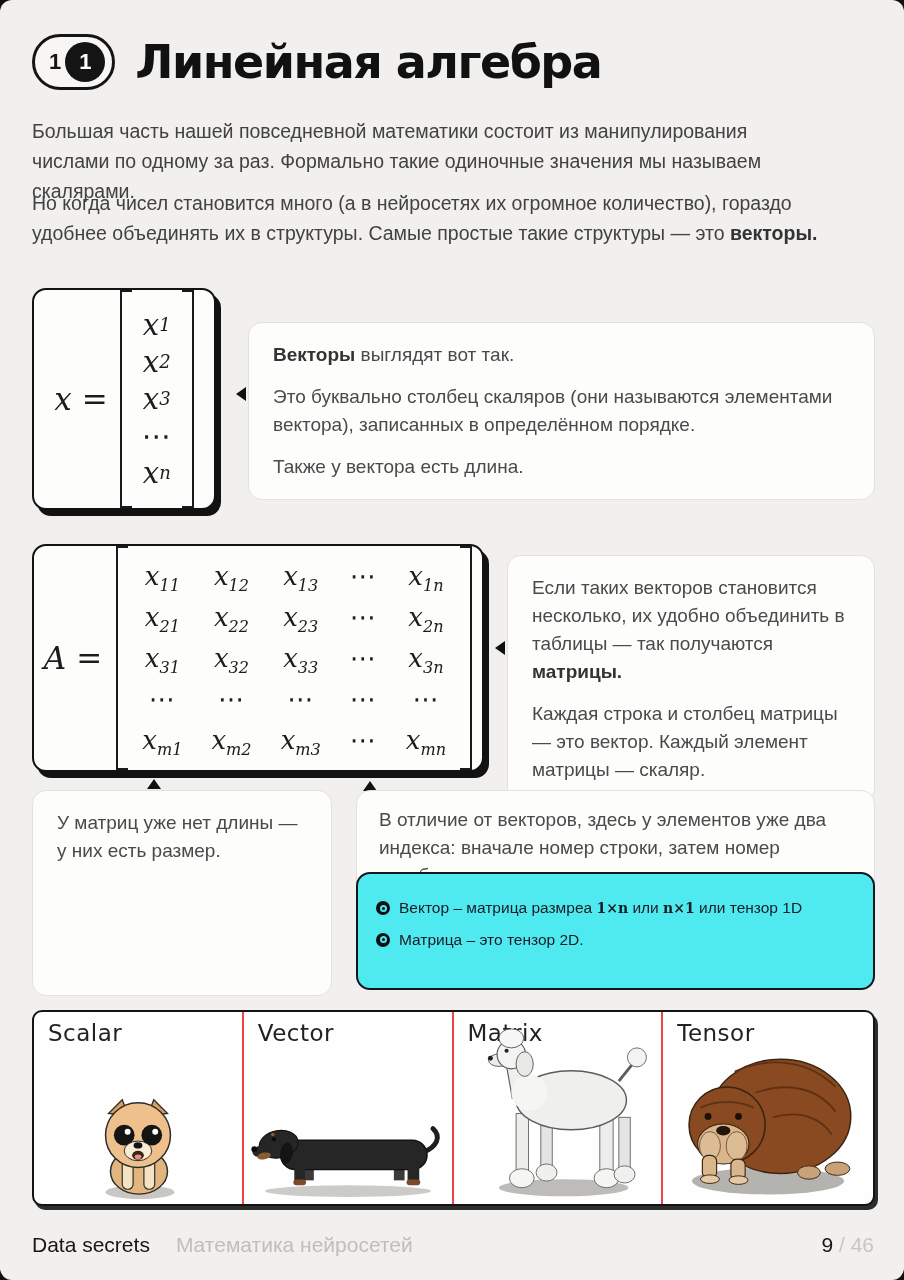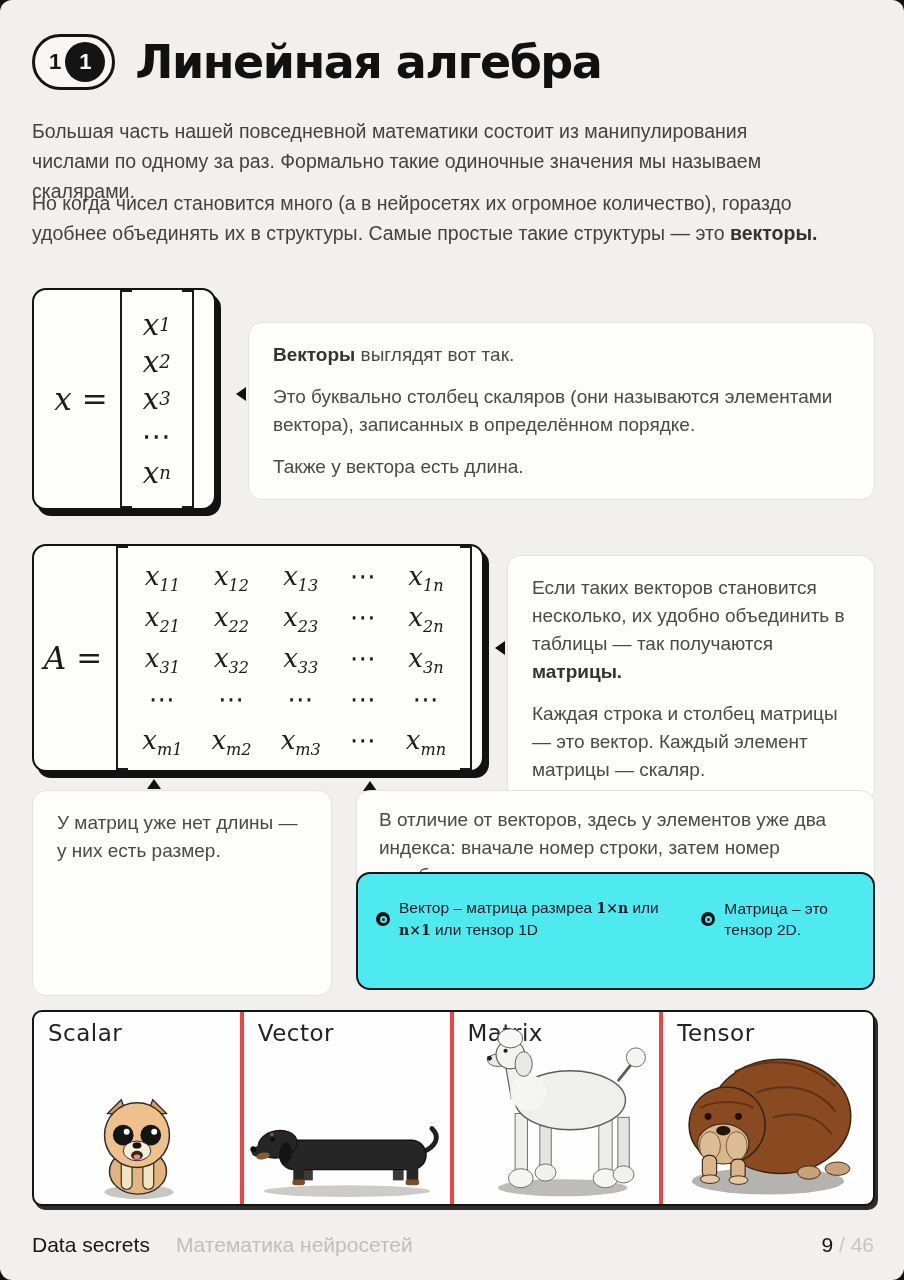--- a/index.html
+++ b/index.html
@@ -54,30 +54,30 @@
   .arr-up { position:absolute; width:0; height:0; border-left:7px solid transparent;
     border-right:7px solid transparent; border-bottom:10px solid #111; }
   .a1 { left:236px; top:387px; }
   .a2 { left:495px; top:641px; }
   .a3 { left:147px; top:779px; }
   .a4 { left:363px; top:781px; }
   
   .cyan { position:absolute; left:356px; top:872px; width:519px; height:118px;
     border:2px solid #15171d; border-radius:14px; padding:13px 18px;
     color:#14161d; font-weight:700; font-size:15.5px; line-height:21px; }
-  .cyan .blts { margin-top:10px; display:flex; gap:10px; font-weight:400; }
+  .cyan .blts { margin-top:10px; display:flex; flex-direction:column; gap:10px; font-weight:400; }
   .blt { display:flex; align-items:center; gap:9px; color:#1a1c24; }
   .blt-icon { flex:0 0 auto; width:14px; height:14px; border-radius:50%; background:#101014; position:relative; }
   .blt-icon::after { content:''; position:absolute; inset:3.5px; border:2px solid #4feaf0; border-radius:50%; }
   .code { font-family:"DejaVu Serif","Liberation Serif",serif; font-weight:700; font-size:14px; }
   
   .dogs { position:absolute; left:32px; top:1010px; width:843px; height:196px; background:#fefefe;
     border:2px solid #141414; border-radius:10px; box-shadow:3px 4px 0 rgba(10,10,10,.85);
     display:grid; grid-template-columns:1fr 1fr 1fr 1fr; overflow:hidden; }
-  .dog-panel { position:relative; border-right:4px solid #ef4444; }
+  .dog-panel { position:relative; border-right:2px solid #ef4444; }
   .dog-panel:last-child { border-right:none; }
   .dog-label { position:absolute; left:14px; top:8px; font-size:23px; color:#222;
     font-family:"DejaVu Sans","Liberation Sans",sans-serif; letter-spacing:.5px; }
   .dog-art { position:absolute; bottom:2px; left:50%; transform:translateX(-50%); }
   
   .footer { position:absolute; left:32px; right:30px; top:1233px; display:flex;
     align-items:flex-end; font-size:21px; }
   .brand { color:#161616; font-weight:500; }
   .subtitle { color:#bfbebb; margin-left:26px; }
   .pages { margin-left:auto; color:#c6c5c2; }

